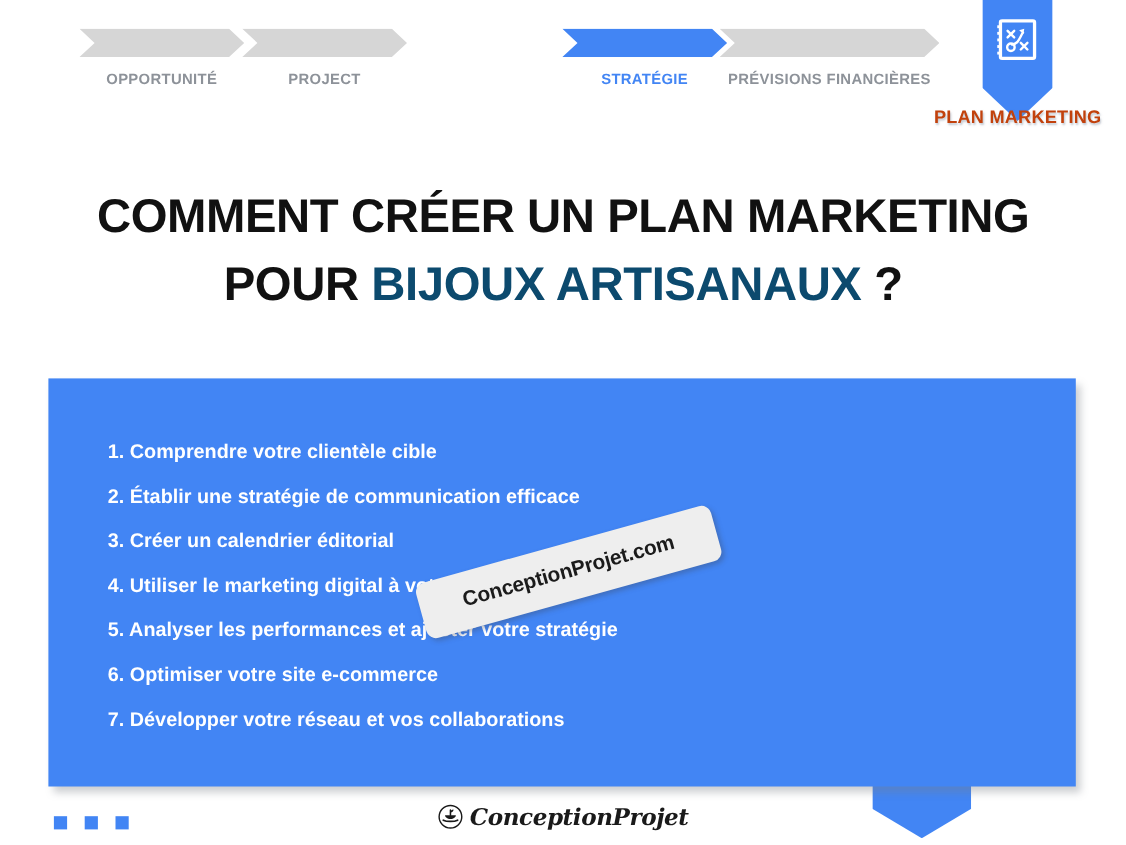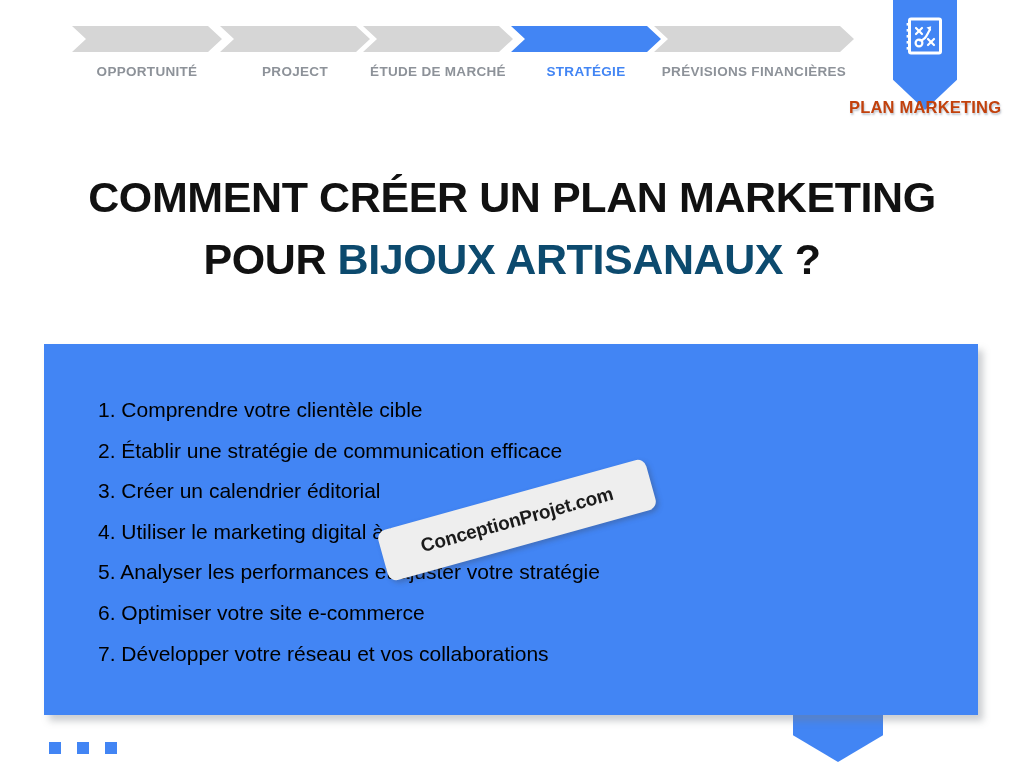--- a/index.html
+++ b/index.html
@@ -144,23 +144,23 @@
 
   #content-list {
     position: absolute;
     left: 9px;
     top: 46px;
     width: 925px;
     list-style: none;
   }
 
   #content-list li {
-    font-size: 21px;
-    font-weight: normal;
-    color: #000000;
+    font-size: 18px;
+    font-weight: bold;
+    color: #ffffff;
     line-height: 40.6px;
     white-space: nowrap;
     padding-left: 45px;
   }
 
   
   #watermark {
     position: absolute;
     left: 378px;
     top: 494px;
@@ -231,24 +231,20 @@
 <div id="slide">
 
   <div id="process-bar">
       <div class="step" style="left: 72px; width: 150px;">
         <div class="step-arrow"></div>
         <div class="step-label">OPPORTUNITÉ</div>
       </div>
       <div class="step" style="left: 220px; width: 150px;">
         <div class="step-arrow"></div>
         <div class="step-label">PROJECT</div>
-      </div>
-      <div class="step" style="left: 363px; width: 150px;">
-        <div class="step-arrow"></div>
-        <div class="step-label">ÉTUDE DE MARCHÉ</div>
       </div>
       <div class="step active" style="left: 511px; width: 150px;">
         <div class="step-arrow"></div>
         <div class="step-label">STRATÉGIE</div>
       </div>
       <div class="step" style="left: 654px; width: 200px;">
         <div class="step-arrow"></div>
         <div class="step-label">PRÉVISIONS FINANCIÈRES</div>
       </div>
     </div>
@@ -300,14 +296,26 @@
   <div id="watermark">
     <span id="watermark-text">ConceptionProjet.com</span>
   </div>
 
   <div id="dots">
       <span class="dot"></span>
       <span class="dot"></span>
       <span class="dot"></span>
     </div>
 
+  <div id="footer-logo">
+    <span id="footer-mark">
+      <svg viewBox="0 0 23 23" width="23" height="23" aria-hidden="true">
+        <circle cx="11.5" cy="11.5" r="10.3" fill="none" stroke="#1a1a1a" stroke-width="1.3"></circle>
+        <path d="M5 14.6 C 8 16.2 15 16.2 18 14.6" fill="none" stroke="#1a1a1a" stroke-width="1.6" stroke-linecap="round"></path>
+        <path d="M11.5 13.6 C 8.6 13.6 6.6 12 6.6 10.2 L 16.4 10.2 C 16.4 12 14.4 13.6 11.5 13.6 Z" fill="#1a1a1a"></path>
+        <line x1="11.5" y1="10.2" x2="11.5" y2="5.4" stroke="#1a1a1a" stroke-width="1.4" stroke-linecap="round"></line>
+        <path d="M11.5 7.6 C 13.4 7.6 14.4 6.4 14.3 5 C 12.6 5.1 11.6 6.1 11.5 7.6 Z" fill="#1a1a1a"></path>
+      </svg>
+    </span>
+    <span id="footer-name">ConceptionProjet</span>
+  </div>
 
 </div>
 
 </body></html>

